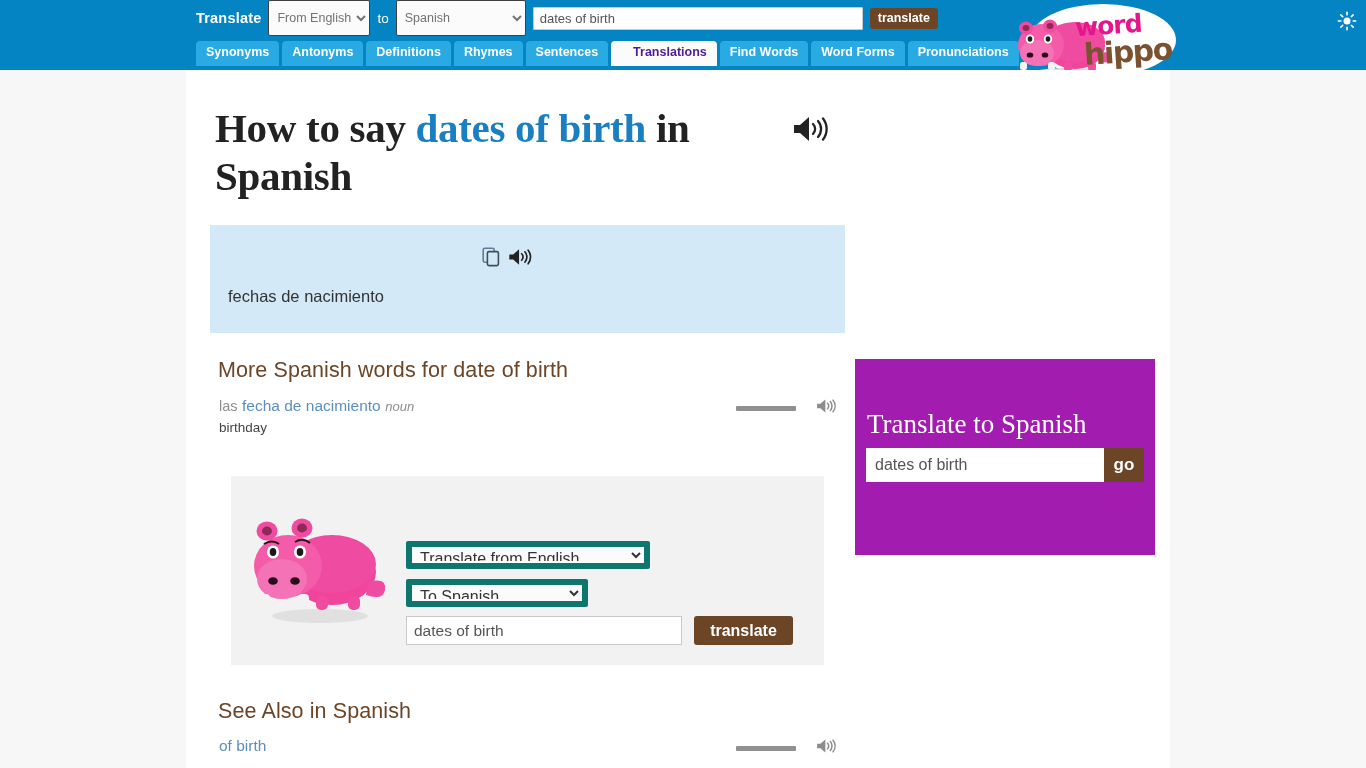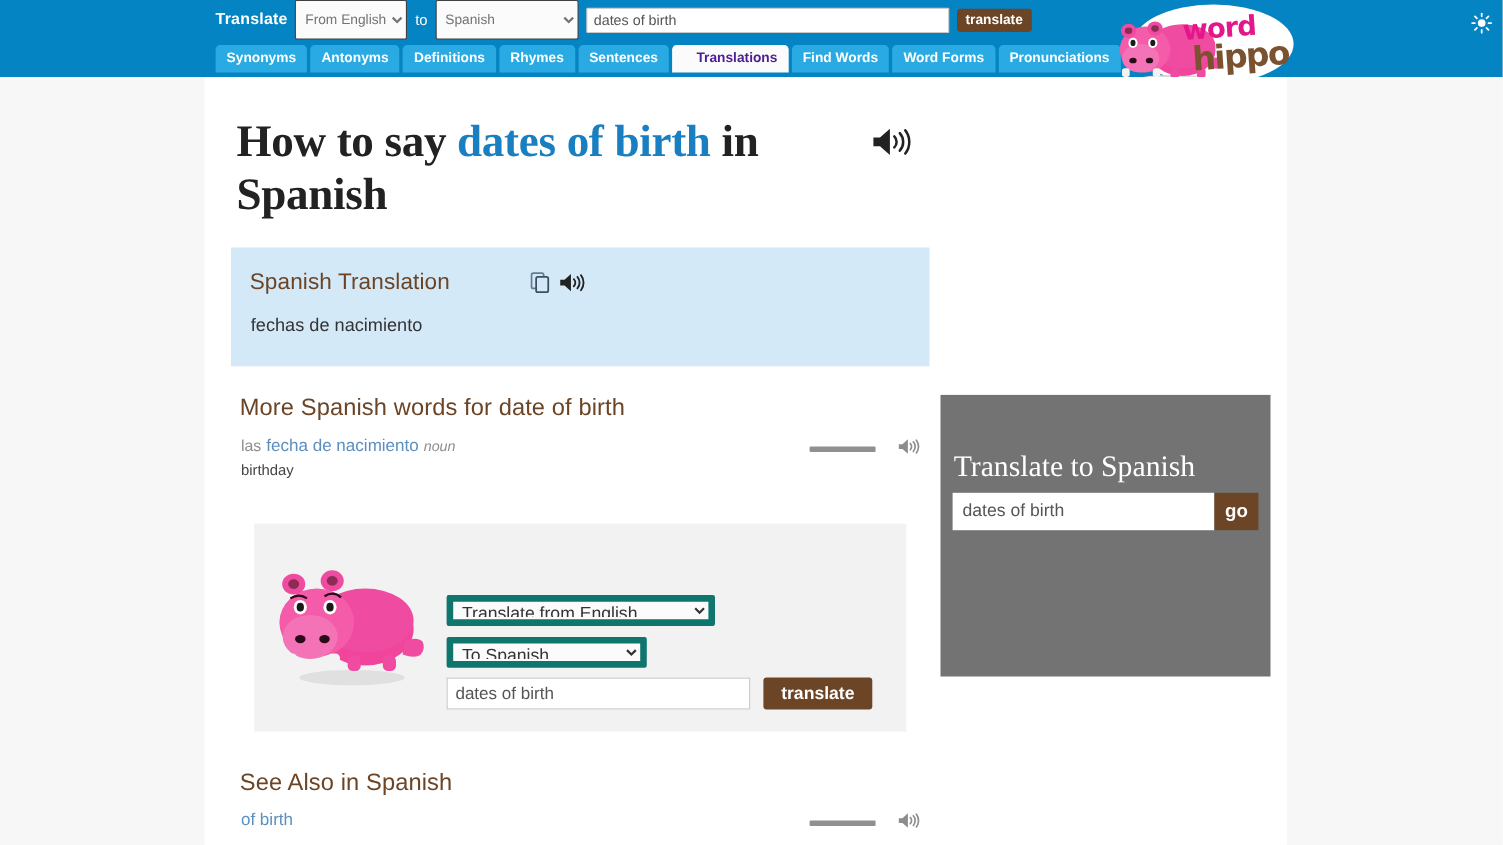--- a/index.html
+++ b/index.html
@@ -228,22 +228,22 @@
     background: #6b4526; color: #fff;
     border: none; border-radius: 3px;
     font-family: "Liberation Sans", sans-serif;
     font-size: 16px; font-weight: bold;
     cursor: pointer;
   }
 
   
   .widget {
     position: absolute; left: 855px; top: 289px;
-    width: 300px; height: 256px;
-    background: #737373;
+    width: 300px; height: 196px;
+    background: #a21caf;
   }
   .widget h3 {
     position: absolute; left: 12px; top: 50px;
     margin: 0;
     font-family: "Liberation Serif", serif;
     font-size: 27px; font-weight: normal; color: #ffffff;
   }
   .widget-input {
     position: absolute; left: 11px; top: 89px;
     width: 238px; height: 34px;
@@ -352,21 +352,20 @@
   <svg class="spk-title" width="40" height="30" viewBox="0 0 40 30">
     <path d="M2 11 h6 L17 3 v24 L8 19 H2 z" fill="#222222"></path>
     <g fill="none" stroke="#222222" stroke-width="2.3" stroke-linecap="round">
       <path d="M21 10 a7 7 0 0 1 0 10"></path>
       <path d="M26 7 a12 12 0 0 1 0 16"></path>
       <path d="M31 4.5 a17 17 0 0 1 0 21"></path>
     </g>
   </svg>
 
   <div class="trans-box">
-    <div class="trans-box-title">Spanish Translation</div>
 
     <svg class="copy-icon" width="20" height="20" viewBox="0 0 20 20">
       <rect x="1.2" y="1.2" width="11" height="14" rx="1.6" fill="none" stroke="#5f7d95" stroke-width="1.6"></rect>
       <rect x="5.4" y="4.6" width="11" height="14" rx="1.6" fill="#d4e9f7" stroke="#3d4f5c" stroke-width="1.6"></rect>
     </svg>
 
     <svg class="spk-box" width="26" height="20" viewBox="0 0 40 30">
       <path d="M2 11 h6 L17 3 v24 L8 19 H2 z" fill="#222222"></path>
       <g fill="none" stroke="#222222" stroke-width="2.6" stroke-linecap="round">
         <path d="M21 10 a7 7 0 0 1 0 10"></path>

